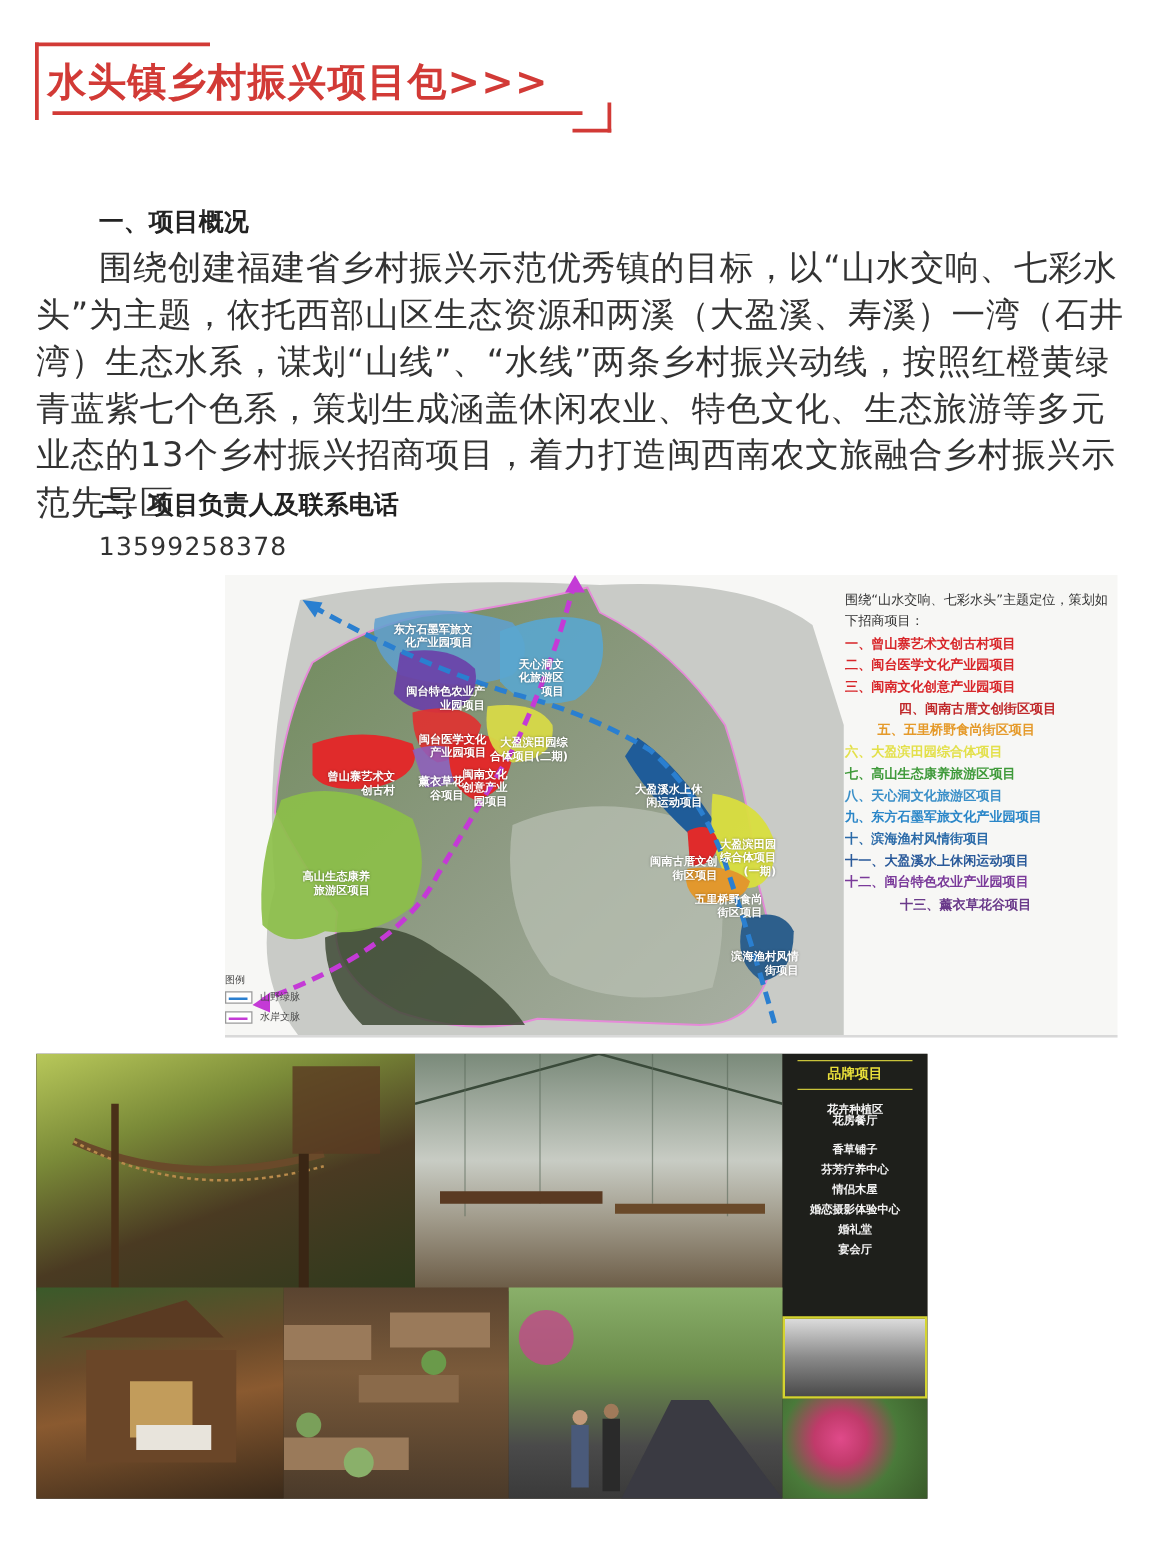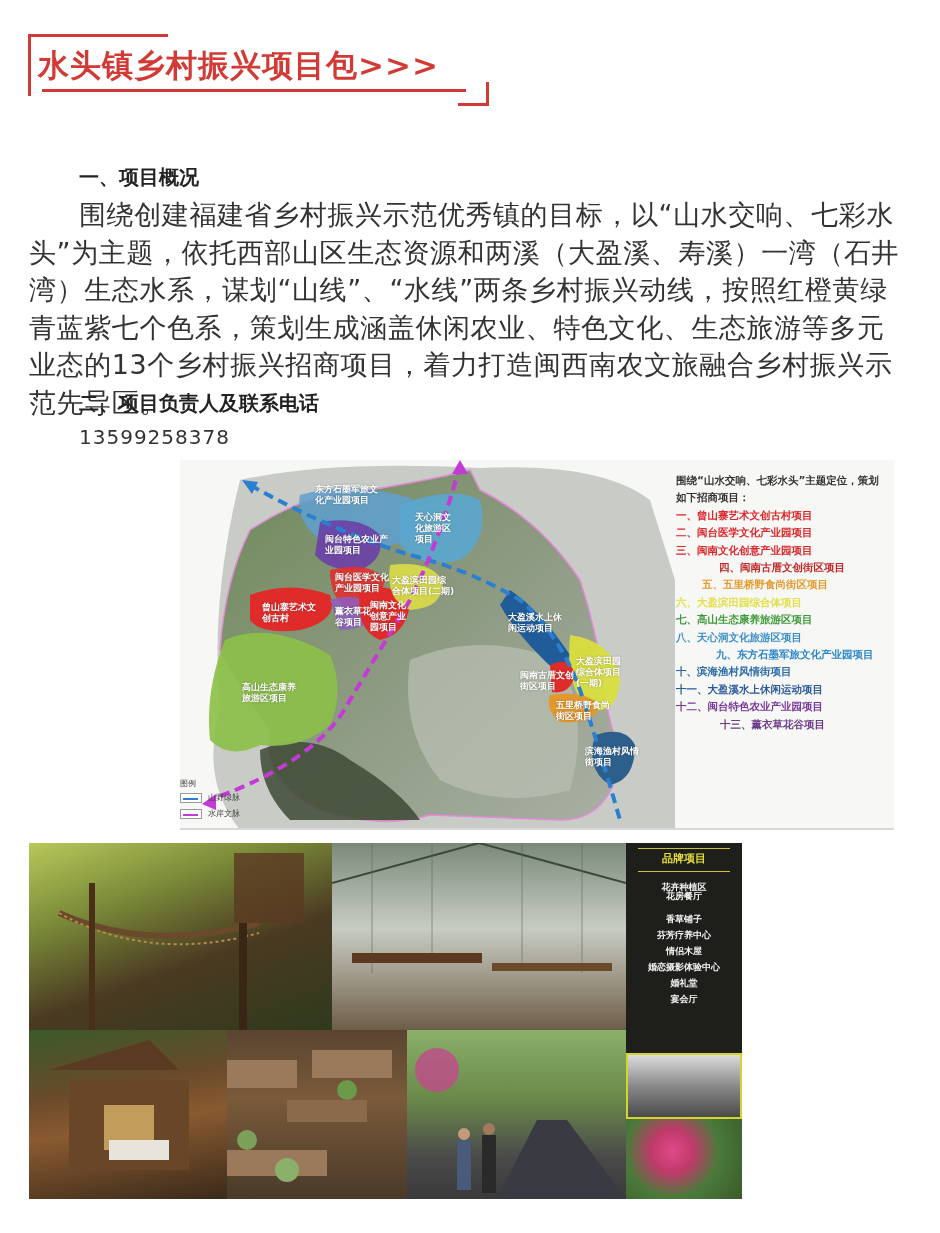--- a/index.html
+++ b/index.html
@@ -16,28 +16,28 @@
   .banner .title { position: absolute; left: 38px; top: 45px; font-size: 31px; font-weight: bold; color: #d23a36; letter-spacing: 1px; white-space: nowrap; }
 
   
   .heading { position: absolute; left: 79px; font-size: 20px; font-weight: bold; color: #222; white-space: nowrap; }
   .para { position: absolute; left: 29px; top: 196px; width: 880px; font-size: 27px; line-height: 37.5px; color: #333; text-indent: 50px; letter-spacing: 0.6px; }
   .phone { position: absolute; left: 79px; top: 425px; font-size: 20px; color: #333; letter-spacing: 1px; }
 
   
   .map { position: absolute; left: 180px; top: 460px; width: 714px; height: 370px; background: #f7f7f5; overflow: hidden; border-bottom: 2px solid #d9d9d9; }
   .map svg.terrain { position: absolute; left: 0; top: 0; }
-  .zone-label { position: absolute; font-size: 9px; color: #fff; text-align: left; line-height: 11px; font-weight: bold; text-shadow: 0 0 2px rgba(0,0,0,.4); }
+  .zone-label { position: absolute; font-size: 9px; color: #fff; text-align: right; line-height: 11px; font-weight: bold; text-shadow: 0 0 2px rgba(0,0,0,.4); margin-top: 15px; }
   .map-legend { position: absolute; left: 0; top: 318px; font-size: 8px; color: #444; }
   .map-legend .lg-title { position: absolute; left: 0; top: 0; white-space: nowrap; }
   .map-legend .lg-row { position: absolute; left: 0; white-space: nowrap; display: flex; align-items: center; }
   .lg-swatch { width: 22px; height: 10px; border: 1px solid #999; margin-right: 6px; position: relative; background: #fff; }
   .lg-swatch i { position: absolute; left: 2px; top: 4px; width: 15px; height: 2px; }
   .map-info { position: absolute; left: 496px; top: 12px; width: 212px; font-size: 10.5px; line-height: 17.4px; }
-  .map-info .intro { color: #333; font-weight: bold; }
+  .map-info .intro { color: #333; font-weight: normal; }
   .map-info .proj { font-weight: bold; white-space: nowrap; }
 
   
   .collage { position: absolute; left: 29px; top: 843px; width: 713px; height: 356px; overflow: hidden; background: #2f2a20; }
   .tile { position: absolute; overflow: hidden; }
   .brand-panel { position: absolute; left: 597px; top: 0; width: 116px; height: 210px; background: rgba(28,30,26,.88); }
   .brand-title { position: absolute; left: 0; top: 8px; width: 116px; text-align: center; font-size: 11px; font-weight: bold; color: #e9df3a; }
   .brand-rule { position: absolute; left: 12px; width: 92px; height: 1px; background: #c8c23a; }
   .brand-item { position: absolute; left: 0; width: 116px; text-align: center; font-size: 9px; font-weight: bold; color: #f3f3f3; }
 </style>
@@ -152,21 +152,21 @@
     <div class="intro">围绕“山水交响、七彩水头”主题定位，策划如下招商项目：</div>
     <div id="proj-list">
       <div class="proj" style="color: rgb(216, 38, 42);">一、曾山寨艺术文创古村项目</div>
       <div class="proj" style="color: rgb(216, 38, 42);">二、闽台医学文化产业园项目</div>
       <div class="proj" style="color: rgb(216, 38, 42);">三、闽南文化创意产业园项目</div>
       <div class="proj" style="color: rgb(192, 40, 42); text-align: center;">四、闽南古厝文创街区项目</div>
       <div class="proj" style="color: rgb(229, 154, 42); margin-left: 26px;">五、五里桥野食尚街区项目</div>
       <div class="proj" style="color: rgb(227, 224, 74);">六、大盈滨田园综合体项目</div>
       <div class="proj" style="color: rgb(63, 154, 58);">七、高山生态康养旅游区项目</div>
       <div class="proj" style="color: rgb(58, 143, 200);">八、天心洞文化旅游区项目</div>
-      <div class="proj" style="color: rgb(42, 134, 200); margin-left: 40px;">九、东方石墨军旅文化产业园项目</div>
+      <div class="proj" style="color: rgb(42, 134, 200);">九、东方石墨军旅文化产业园项目</div>
       <div class="proj" style="color: rgb(42, 106, 168);">十、滨海渔村风情街项目</div>
       <div class="proj" style="color: rgb(42, 90, 154);">十一、大盈溪水上休闲运动项目</div>
       <div class="proj" style="color: rgb(122, 58, 154);">十二、闽台特色农业产业园项目</div>
       <div class="proj" style="color: rgb(106, 58, 138); padding-left: 44px;">十三、薰衣草花谷项目</div>
     </div>
   </div>
 </div>
 
 <div class="collage">
   <div class="tile" style="left:0;top:0;width:303px;height:190px;background:linear-gradient(160deg,#b8c85a 0%,#7a8a38 30%,#4a3a22 60%,#2e3a1c 100%);">

